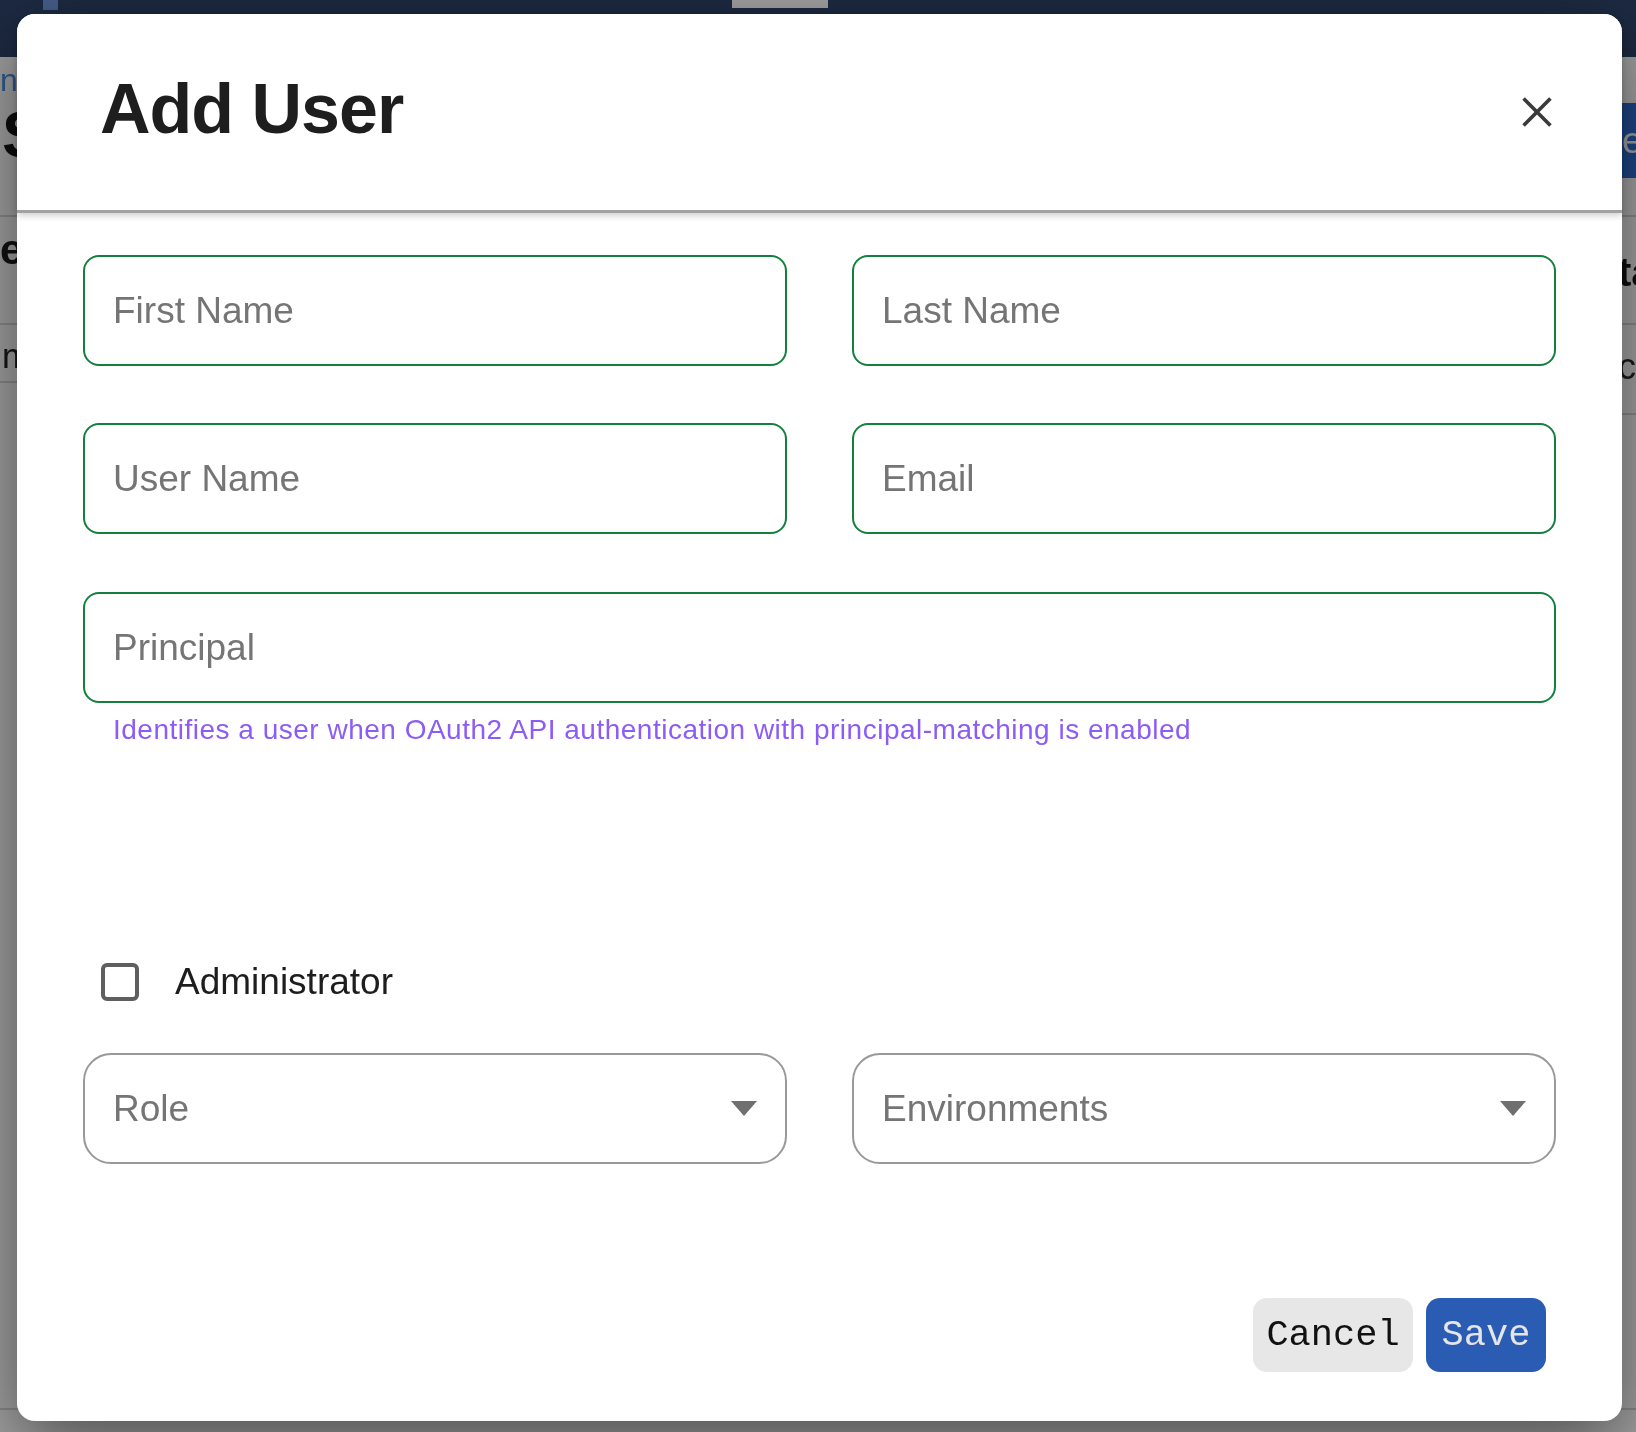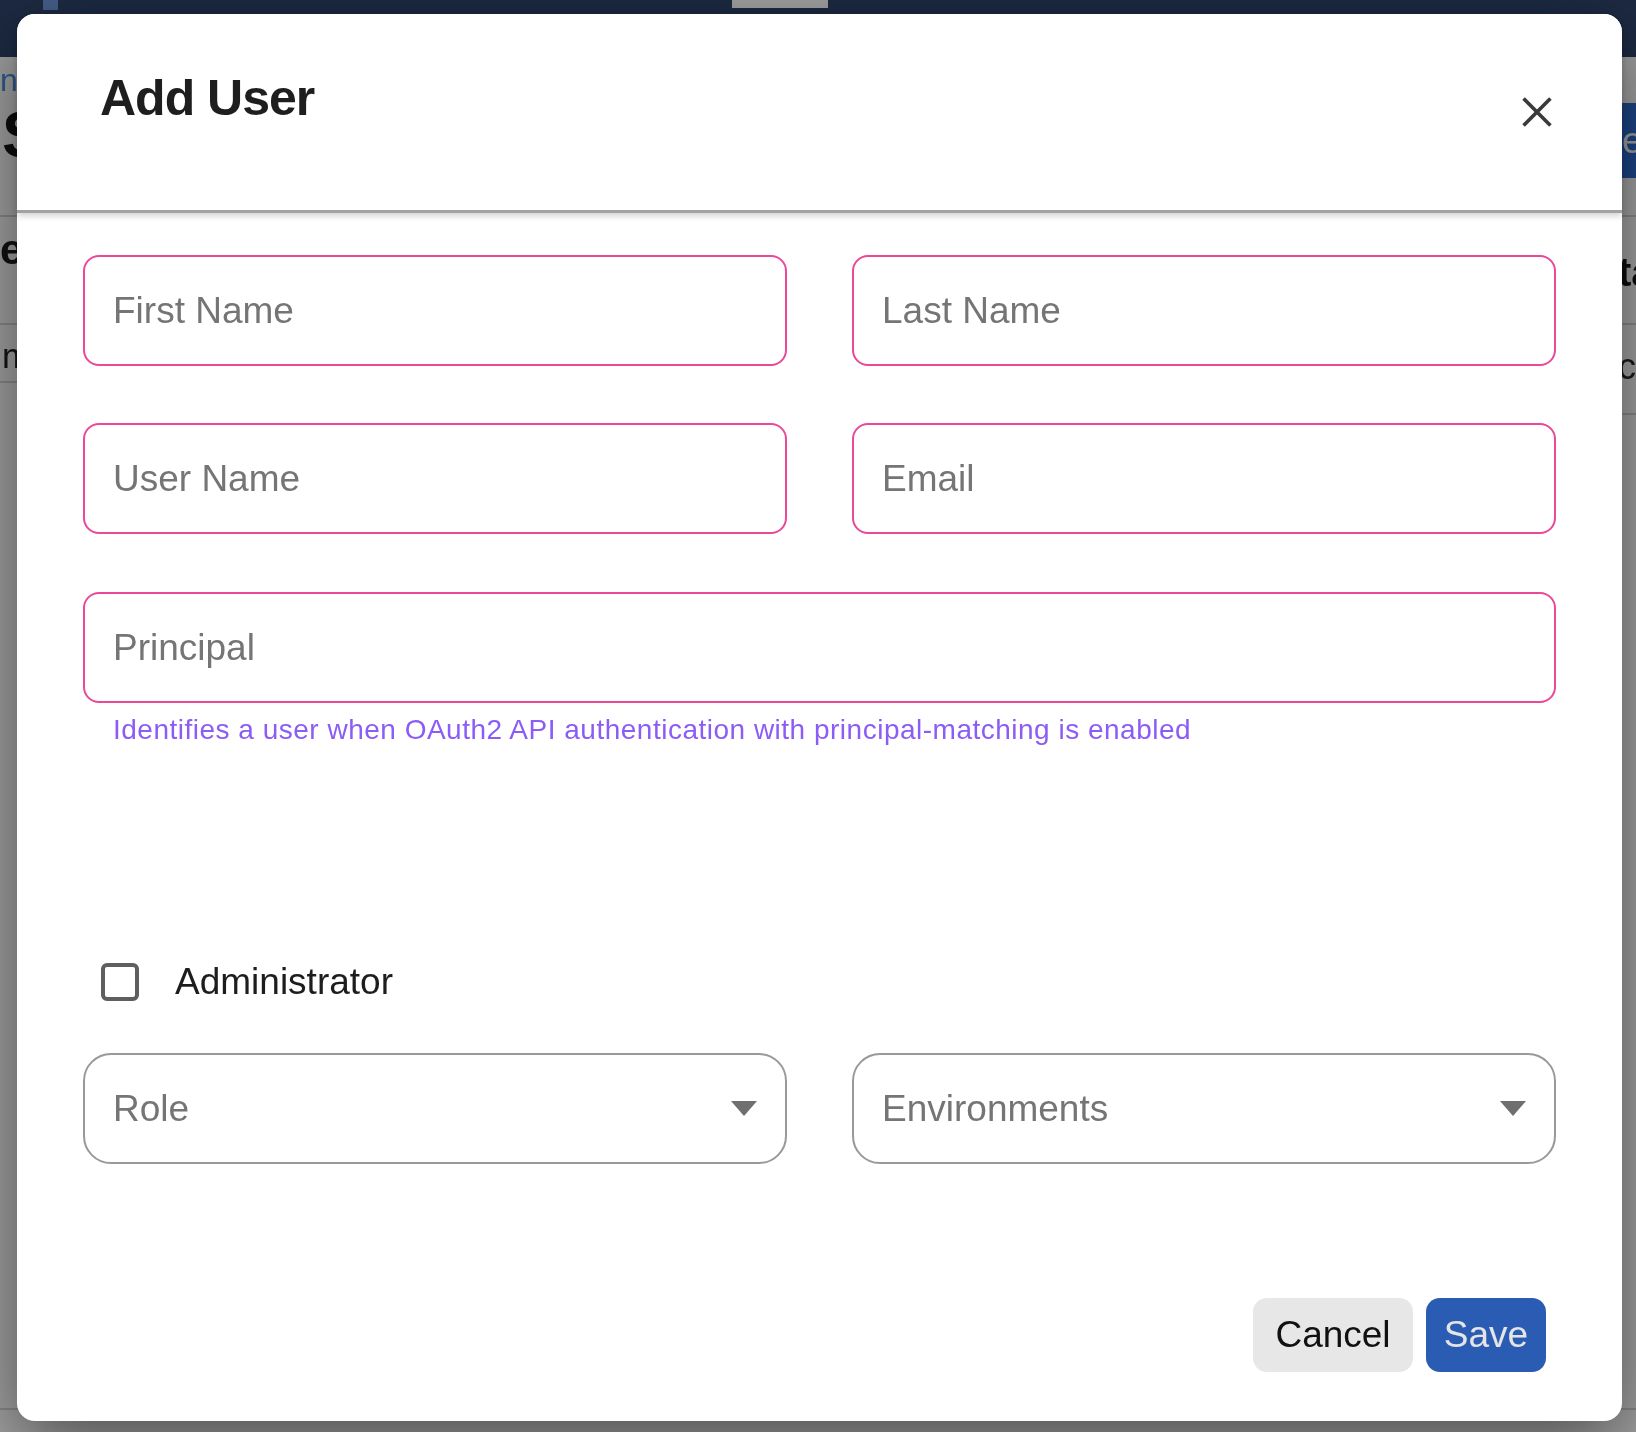--- a/index.html
+++ b/index.html
@@ -33,28 +33,28 @@
   
   .backdrop { position:absolute; inset:0; background:rgba(0,0,0,0.37); z-index:5; }
 
   
   .modal { position:absolute; left:17px; top:14px; width:1605px; height:1407px;
            background:#ffffff; border-radius:18px; z-index:10;
            box-shadow:0 22px 70px rgba(0,0,0,0.5); }
   .modal-header { position:absolute; left:0; top:0; width:1605px; height:199px;
                   background:#ffffff; border-radius:18px 18px 0 0;
                   border-bottom:3px solid #a2a2a2; box-shadow:0 3px 6px rgba(0,0,0,0.18); }
-  .modal-title { position:absolute; left:83px; top:55px; font-size:50px; font-weight:700;
+  .modal-title { position:absolute; left:83px; top:55px; font-size:70px; font-weight:700;
                  color:#1e1e1e; letter-spacing:-1px; }
   .close-btn { position:absolute; left:1492px; top:70px; width:56px; height:56px;
                background:transparent; border:none; cursor:pointer;
                display:flex; align-items:center; justify-content:center; }
 
   .field { position:absolute; height:111px; }
-  .field input { width:100%; height:100%; border:2px solid #ec4899; border-radius:16px;
+  .field input { width:100%; height:100%; border:2px solid #15803d; border-radius:16px;
                  font-family:inherit; font-size:37px; color:#1e1e1e; padding:0 28px;
                  background:#ffffff; outline:none; }
   .field input::placeholder { color:#757575; opacity:1; }
   .col1 { left:66px; width:704px; }
   .col2 { left:835px; width:704px; }
   .row1 { top:241px; }
   .row2 { top:409px; }
   .rowP { top:578px; left:66px; width:1473px; }
   .row3 { top:759px; }
   .rowS { top:1039px; }
@@ -68,21 +68,21 @@
               background:#ffffff; }
   .check-label { margin-left:36px; font-size:37px; color:#1d1d1d; }
 
   .select { border:2px solid #999999; border-radius:28px; background:#ffffff;
             display:flex; align-items:center; padding:0 28px; cursor:pointer; }
   .select .ph { font-size:37px; color:#757575; flex:1; }
   .caret { width:0; height:0; border-left:13px solid transparent;
            border-right:13px solid transparent; border-top:15px solid #6f6f6f; }
 
   .actions { position:absolute; left:0; top:1284px; width:1605px; height:74px; }
-  .btn { position:absolute; height:74px; border:none; border-radius:14px; font-family:Liberation Sans, sans-serif;
+  .btn { position:absolute; height:74px; border:none; border-radius:14px; font-family:Liberation Mono, monospace;
          font-size:37px; cursor:pointer; }
   .btn-cancel { left:1236px; width:160px; background:#e7e7e7; color:#111111; }
   .btn-save { left:1409px; width:120px; background:#2b5cb3; color:#e5e5e5; }
 </style>
 </head>
 <body>
 
 <div class="page">
 
   <div class="bg-layer">

